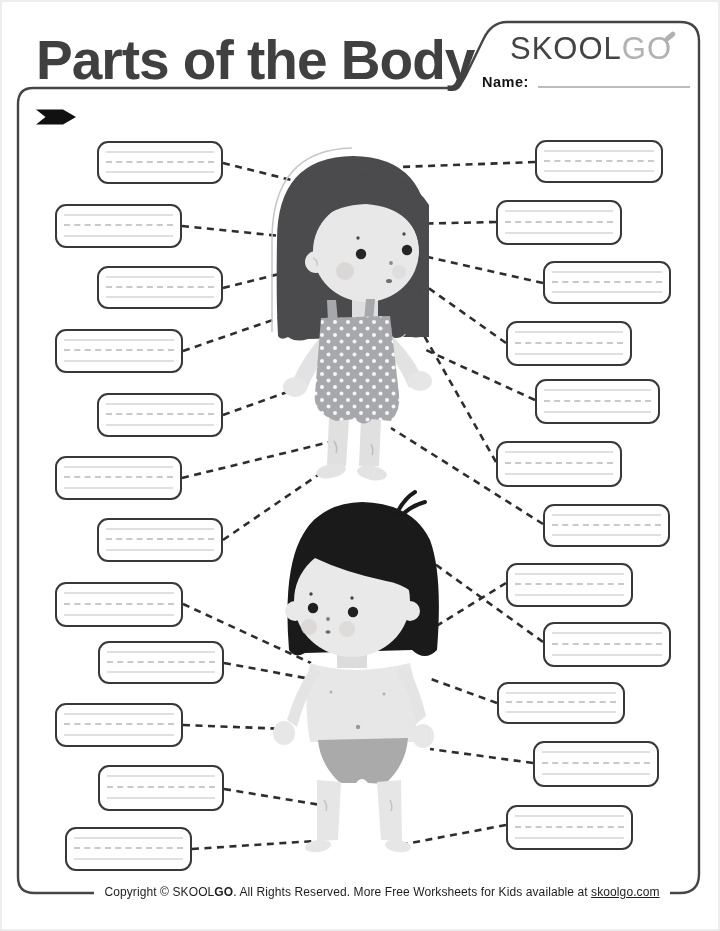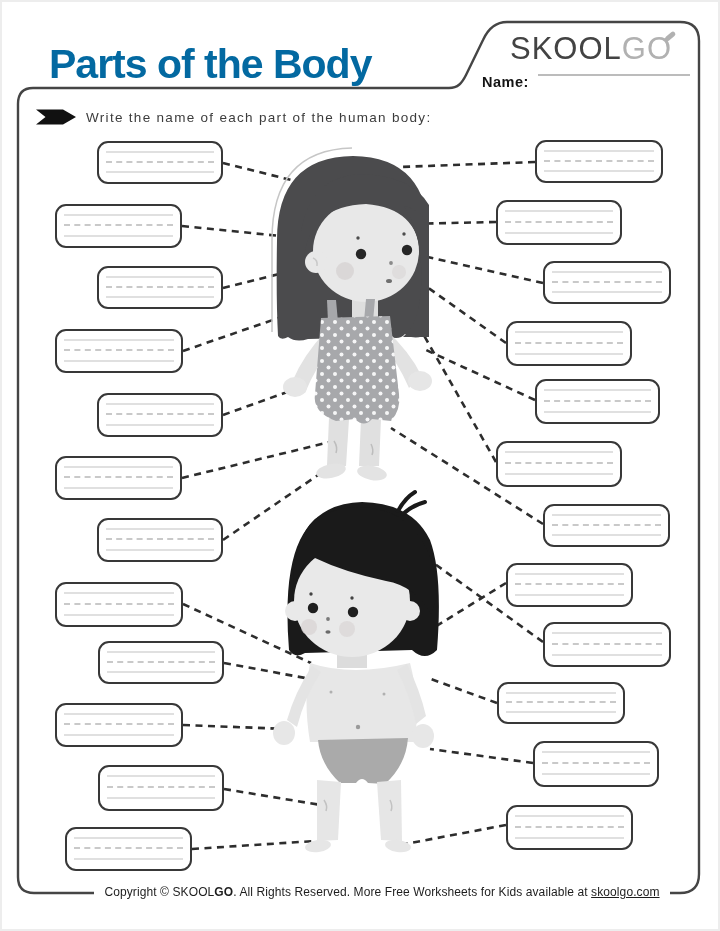--- a/index.html
+++ b/index.html
@@ -4,33 +4,33 @@
 <style>
   html,body{margin:0;padding:0}
   body{
     width:720px;height:931px;position:relative;background:#fff;
     font-family:"Liberation Sans",sans-serif;overflow:hidden;
   }
   .page-edge{position:absolute;inset:0;border:2px solid #ededed;pointer-events:none;z-index:9}
   #art{position:absolute;left:0;top:0;z-index:0}
   
   .title{
-    position:absolute;left:36px;top:28px;margin:13px;
-    font-size:41px;font-weight:700;letter-spacing:-1px;color:#0369a1;z-index:2;
+    position:absolute;left:36px;top:28px;margin:0;
+    font-size:55px;font-weight:700;letter-spacing:-1px;color:#404040;z-index:2;
   }
   .logo{
     position:absolute;left:510px;top:31px;z-index:2;
     font-size:31px;font-weight:400;letter-spacing:1px;color:#434343;white-space:nowrap;
   }
   .logo .go{color:#b1b1b1;position:relative;display:inline-block}
   .mag-handle{
     position:absolute;right:-4px;top:3px;width:12px;height:4.5px;border-radius:3px;
     background:#b1b1b1;transform:rotate(-40deg);
   }
-  .name-row{position:absolute;left:482px;top:74px;z-index:2;display:flex;}
+  .name-row{position:absolute;left:482px;top:74px;z-index:2;display:flex;align-items:flex-end}
   .name-label{font-size:14.5px;font-weight:700;color:#141414;letter-spacing:.5px}
   .name-line{display:inline-block;width:152px;height:0;border-bottom:2px solid #bcbcbc;margin:0 0 2px 9px}
   
   .instruction{position:absolute;left:36px;top:108px;z-index:2;display:flex;align-items:center;gap:9px}
   .instruction .txt{font-size:13.5px;letter-spacing:1.3px;color:#3c3c3c}
   
   .abox{
     position:absolute;background:#fff;border:2.4px solid #383838;border-radius:11px;
     box-sizing:border-box;z-index:3;
   }
@@ -164,21 +164,20 @@
 
 <div class="name-row">
   <span class="name-label">Name:</span>
   <span class="name-line"></span>
 </div>
 
 <div class="instruction">
   <svg width="41" height="18" viewBox="0 0 41 18">
     <polygon points="0,1.5 27,1.5 40,9 27,16.5 0,16.5 9.5,9" fill="#111111"></polygon>
   </svg>
-  <span class="txt">Write the name of each part of the human body:</span>
 </div>
 
 <div id="boxes-layer">
     <div class="abox" style="left: 97px; top: 141px; width: 126px; height: 43px;">
       <div class="gl gl1"></div>
       <div class="gl gl2"></div>
       <div class="gl gl3"></div>
     </div>
     <div class="abox" style="left: 55px; top: 204px; width: 127px; height: 44px;">
       <div class="gl gl1"></div>

